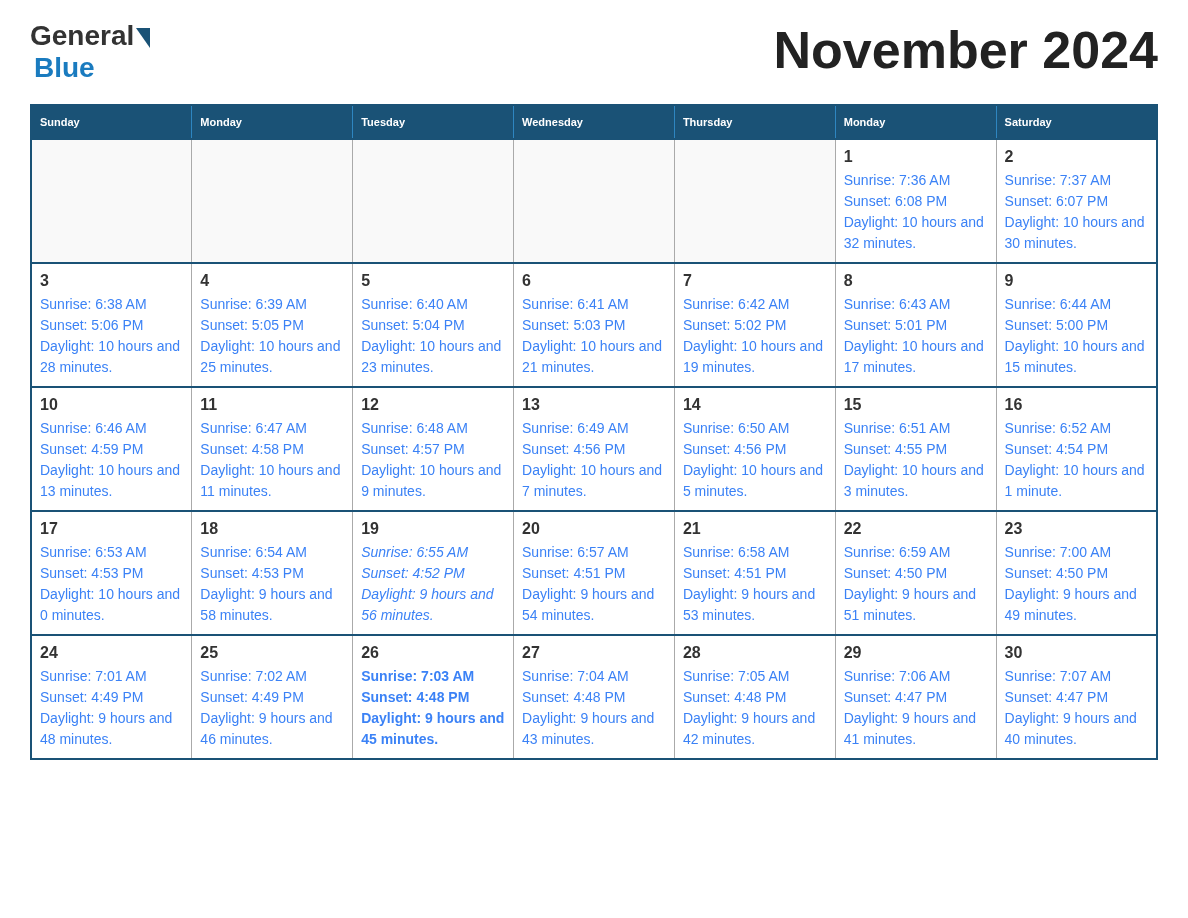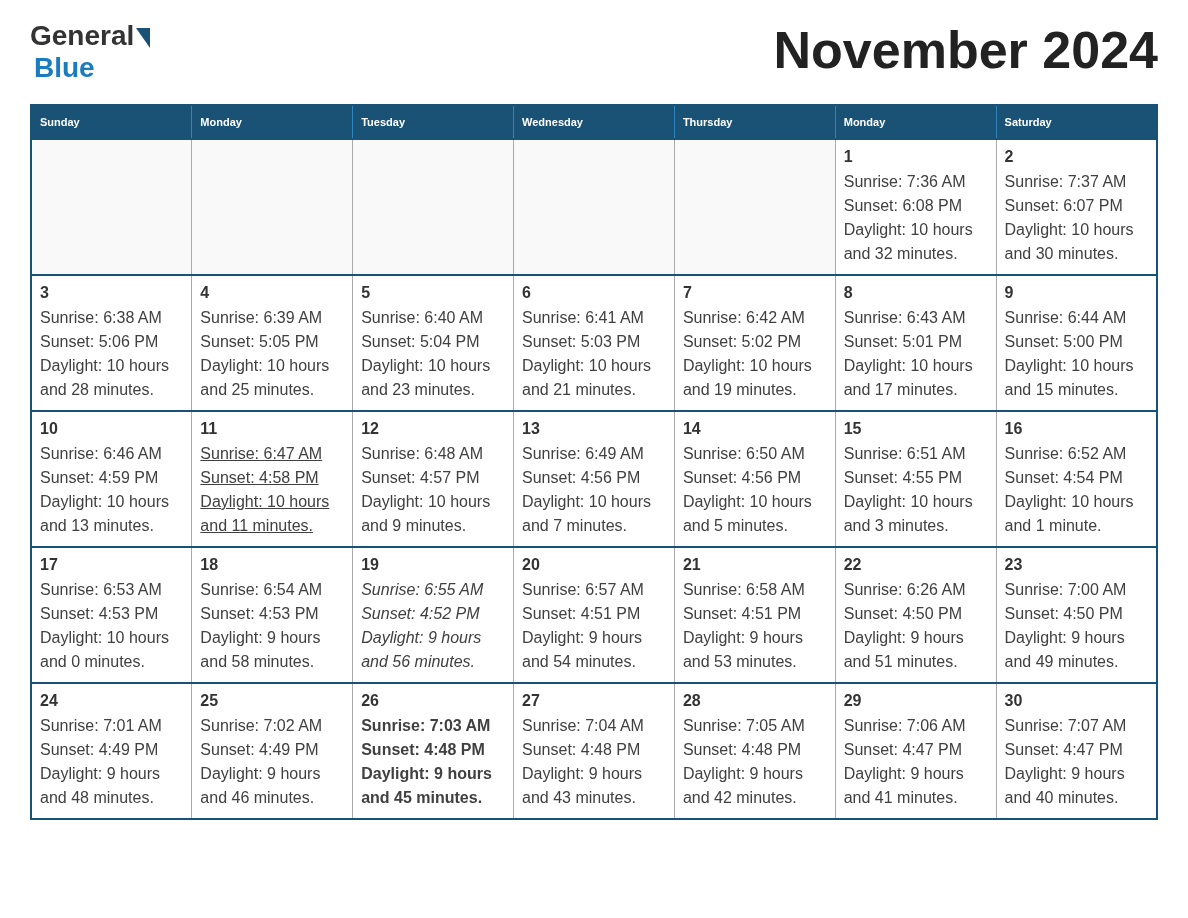--- a/index.html
+++ b/index.html
@@ -92,22 +92,22 @@
       border-right: none;
     }
     .day-number {
       font-size: 16px;
       font-weight: bold;
       color: #333;
       display: block;
       margin-bottom: 4px;
     }
     .day-info {
-      font-size: 16px;
-      color: #404040;
+      font-size: 14px;
+      color: #3b82f6;
       line-height: 1.5;
     }
     .empty-cell {
       background: #f9f9f9;
     }
   </style>
 </head>
 <body>
 
 <div class="header">
@@ -201,21 +201,21 @@
       </tr>
       <tr>
         <td>
           <span class="day-number">10</span>
           <div class="day-info" style="white-space: pre-line;">Sunrise: 6:46 AM
 Sunset: 4:59 PM
 Daylight: 10 hours and 13 minutes.</div>
         </td>
         <td>
           <span class="day-number">11</span>
-          <div class="day-info" style="white-space: pre-line; text-decoration: underline;">Sunrise: 6:47 AM
+          <div class="day-info" style="white-space: pre-line;">Sunrise: 6:47 AM
 Sunset: 4:58 PM
 Daylight: 10 hours and 11 minutes.</div>
         </td>
         <td>
           <span class="day-number">12</span>
           <div class="day-info" style="white-space: pre-line;">Sunrise: 6:48 AM
 Sunset: 4:57 PM
 Daylight: 10 hours and 9 minutes.</div>
         </td>
         <td>
@@ -269,21 +269,21 @@
 Daylight: 9 hours and 54 minutes.</div>
         </td>
         <td>
           <span class="day-number">21</span>
           <div class="day-info" style="white-space: pre-line;">Sunrise: 6:58 AM
 Sunset: 4:51 PM
 Daylight: 9 hours and 53 minutes.</div>
         </td>
         <td>
           <span class="day-number">22</span>
-          <div class="day-info" style="white-space: pre-line;">Sunrise: 6:26 AM
+          <div class="day-info" style="white-space: pre-line;">Sunrise: 6:59 AM
 Sunset: 4:50 PM
 Daylight: 9 hours and 51 minutes.</div>
         </td>
         <td>
           <span class="day-number">23</span>
           <div class="day-info" style="white-space: pre-line;">Sunrise: 7:00 AM
 Sunset: 4:50 PM
 Daylight: 9 hours and 49 minutes.</div>
         </td>
       </tr>

